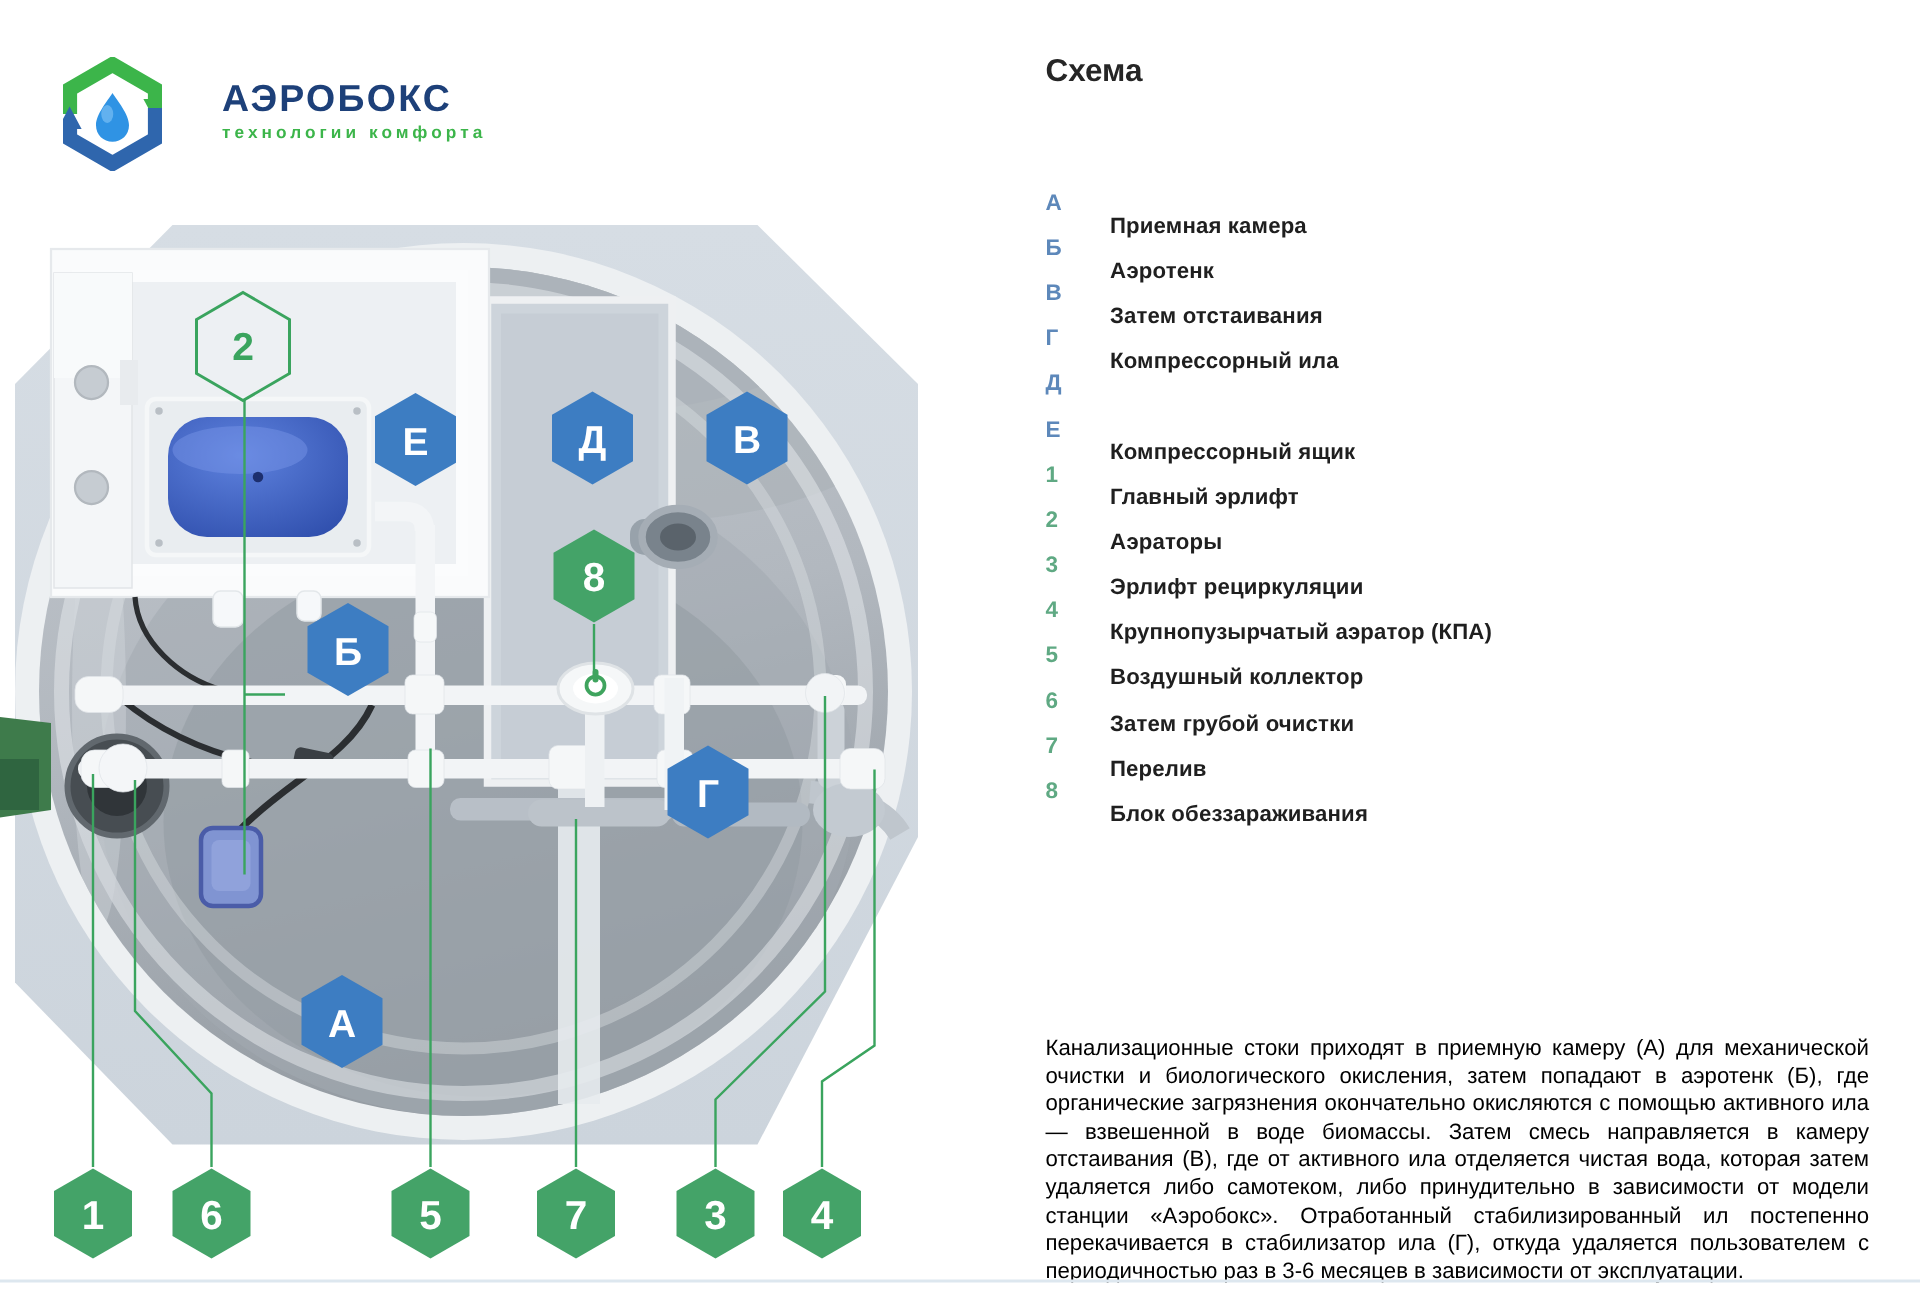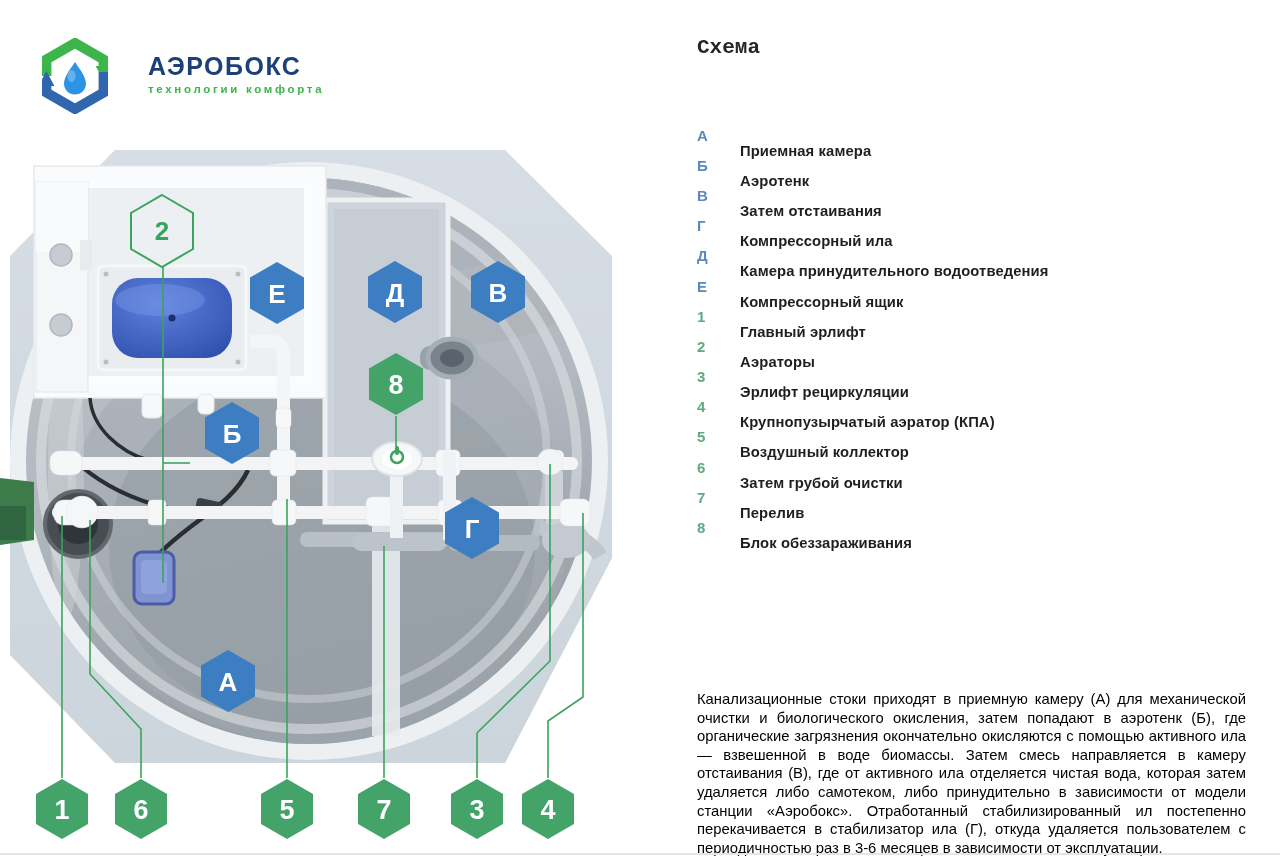--- a/index.html
+++ b/index.html
@@ -6,21 +6,21 @@
   html,body { width:1280px; height:861px; background:#ffffff;
     font-family:"Liberation Sans", sans-serif; position:relative; overflow:hidden; }
 
   
   .logo { position:absolute; left:42px; top:38px; display:flex; }
   .logo-text { margin-left:40px; padding-top:15px; }
   .logo-title { font-size:25px; font-weight:800; color:#1d4079; letter-spacing:1.5px; line-height:26px; }
   .logo-sub { font-size:11.5px; font-weight:700; color:#3cb54a; letter-spacing:2.7px; margin-top:4px; white-space:nowrap; }
 
   
-  .panel-title { position:absolute; left:697px; top:36px; font-size:21px; font-weight:700; color:#262626;font-family:Liberation Mono, monospace; }
+  .panel-title { position:absolute; left:697px; top:36px; font-size:21px; font-weight:700; color:#262626; }
   .legend { position:absolute; left:697px; top:120px; width:548px; }
   .legend-row { display:flex; align-items:center; height:30.2px; }
   .legend-key { width:43px; font-size:15px; font-weight:700; flex:0 0 43px; }
   .legend-key.letter { color:#5d88ba; }
   .legend-key.number { color:#5fa983; }
   .legend-label { font-size:14.8px; font-weight:700; color:#1f1f1f; letter-spacing:0.1px;margin-top:31px; }
   .desc { position:absolute; left:697px; top:690px; width:549px; font-size:14.8px;
     line-height:18.6px; text-align:justify; color:#000000; }
   .bottom-line { position:absolute; left:0; top:853px; width:1280px; height:2px; background:#dde7ef; }
 
@@ -267,21 +267,20 @@
   <div class="legend-row">
       <span class="legend-key letter">В</span>
       <span class="legend-label">Затем отстаивания</span>
     </div>
   <div class="legend-row">
       <span class="legend-key letter">Г</span>
       <span class="legend-label">Компрессорный ила</span>
     </div>
   <div class="legend-row">
       <span class="legend-key letter">Д</span>
-      <span class="legend-label">Камера принудительного водоотведения</span>
     </div>
   <div class="legend-row">
       <span class="legend-key letter">Е</span>
       <span class="legend-label">Компрессорный ящик</span>
     </div>
   <div class="legend-row">
       <span class="legend-key number">1</span>
       <span class="legend-label">Главный эрлифт</span>
     </div>
   <div class="legend-row">

